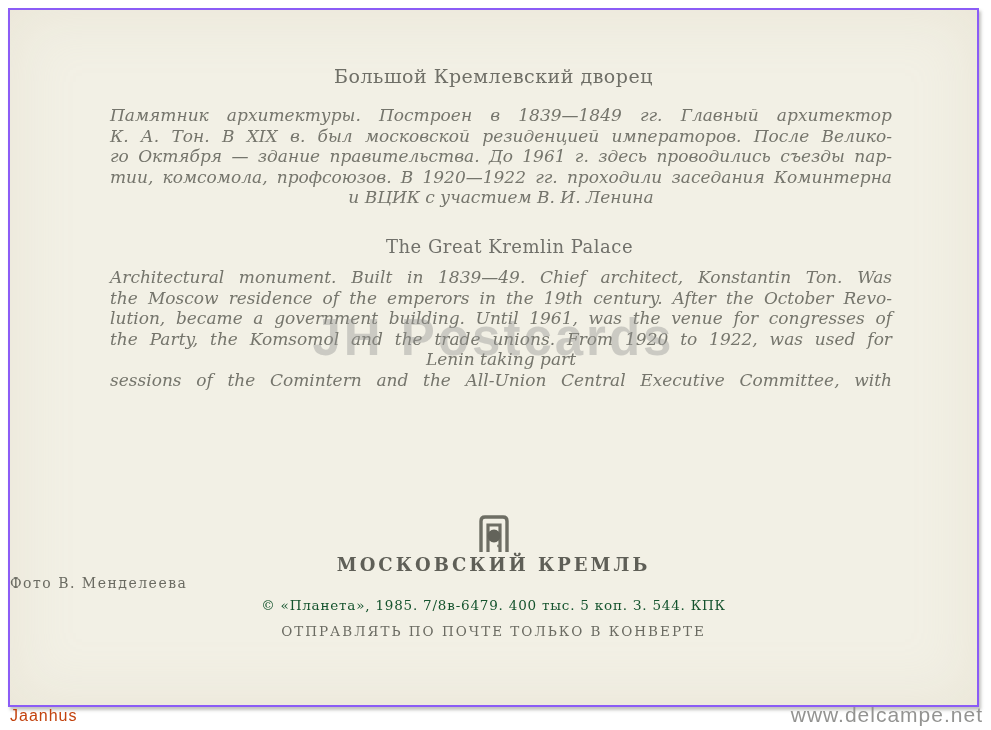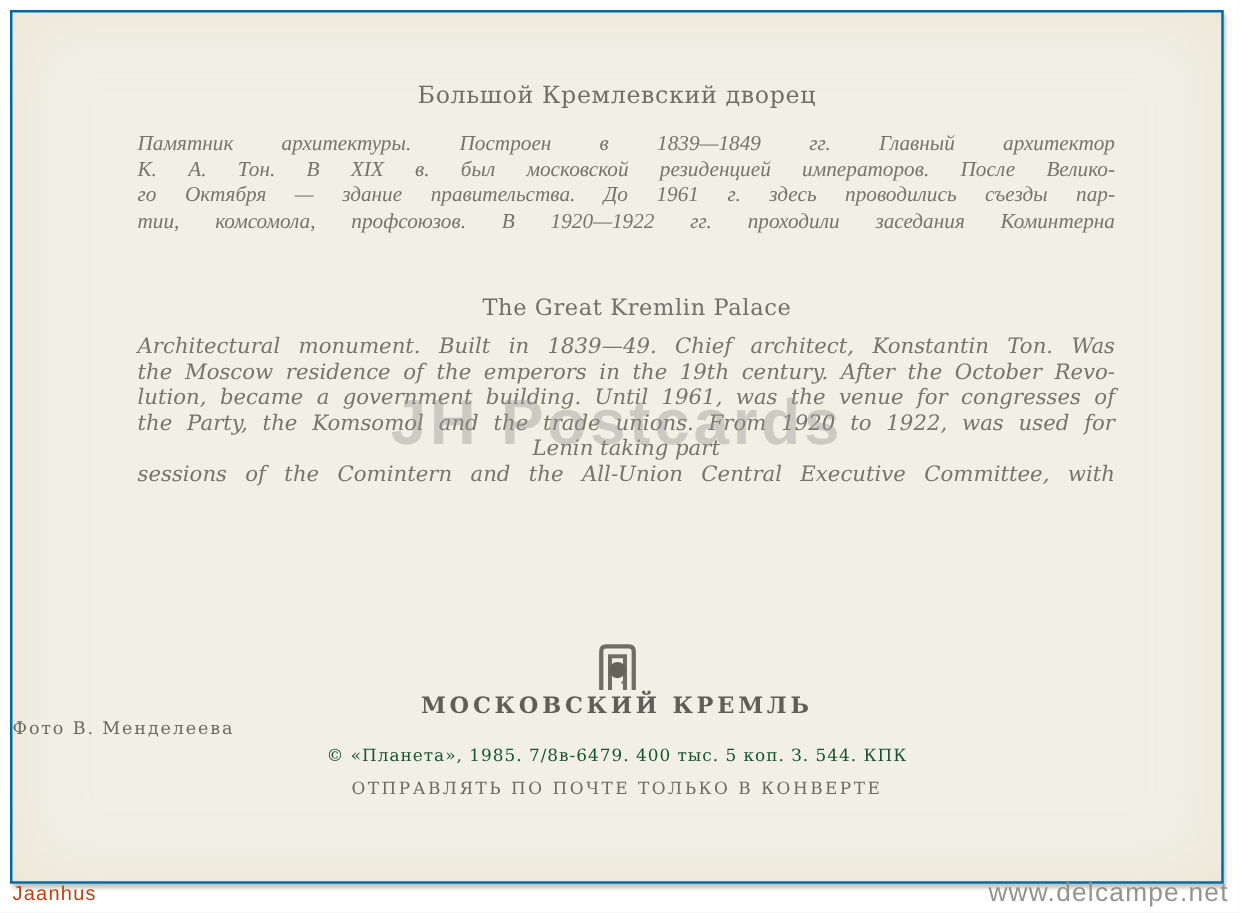--- a/index.html
+++ b/index.html
@@ -4,37 +4,37 @@
 <style>
   html,body{margin:0;padding:0;}
   body{
     width:991px;height:730px;position:relative;
     background:#ffffff;overflow:hidden;
     font-family:"DejaVu Serif", serif;
   }
   .postcard{
     position:absolute;left:8px;top:8px;width:967px;height:695px;
     background:#f2f0e5;
-    border:2px solid #0369a1;
+    border:2px solid #8b5cf6;
     box-shadow:2px 3px 3px rgba(120,120,110,0.45), inset 0 0 60px rgba(210,200,170,0.25);
   }
   .ru-title{
     position:absolute;left:0;top:55px;width:100%;
     text-align:center;font-size:19px;color:#6f6f67;letter-spacing:0.5px;
   }
   .para{
     position:absolute;left:100px;width:782px;color:#75756c;
     font-style:italic;font-size:17px;
   }
   .para .line{
     height:20.6px;line-height:20.6px;white-space:nowrap;
     text-align:justify;text-align-last:justify;
   }
   .para .line.centered{text-align:center;text-align-last:center;white-space:normal;}
-  .ru-para{top:95px;font-family:Liberation Serif, serif;}
+  .ru-para{top:95px;}
   .en-title{
     position:absolute;left:0;top:226px;width:100%;
     text-align:center;font-size:18px;color:#70706a;letter-spacing:0.5px;padding-left:16px;
   }
   .en-para{top:257px;}
   .logo{
     position:absolute;left:466px;top:502px;width:36px;height:40px;
   }
   .series-title{
     position:absolute;left:0;top:544px;width:100%;text-align:center;
@@ -74,20 +74,21 @@
 
 <div class="postcard">
 
   <div class="ru-title">Большой Кремлевский дворец</div>
 
   <div class="para ru-para">
     <div class="line">Памятник архитектуры. Построен в 1839—1849 гг. Главный архитектор</div>
     <div class="line">К. А. Тон. В XIX в. был московской резиденцией императоров. После Велико-</div>
     <div class="line">го Октября — здание правительства. До 1961 г. здесь проводились съезды пар-</div>
     <div class="line">тии, комсомола, профсоюзов. В 1920—1922 гг. проходили заседания Коминтерна</div>
+    <div class="line centered">и ВЦИК с участием В. И. Ленина</div>
   </div>
 
   <div class="en-title">The Great Kremlin Palace</div>
 
   <div class="para en-para">
     <div class="line">Architectural monument. Built in 1839—49. Chief architect, Konstantin Ton. Was</div>
     <div class="line">the Moscow residence of the emperors in the 19th century. After the October Revo-</div>
     <div class="line">lution, became a government building. Until 1961, was the venue for congresses of</div>
     <div class="line">the Party, the Komsomol and the trade unions. From 1920 to 1922, was used for</div>
     <div class="line centered">Lenin taking part</div>

